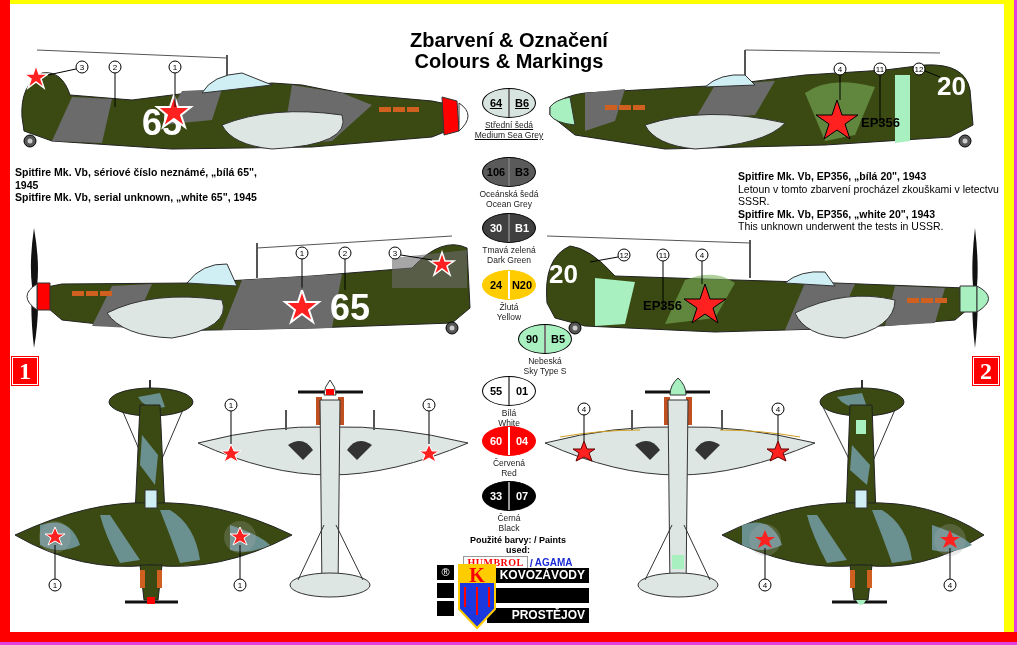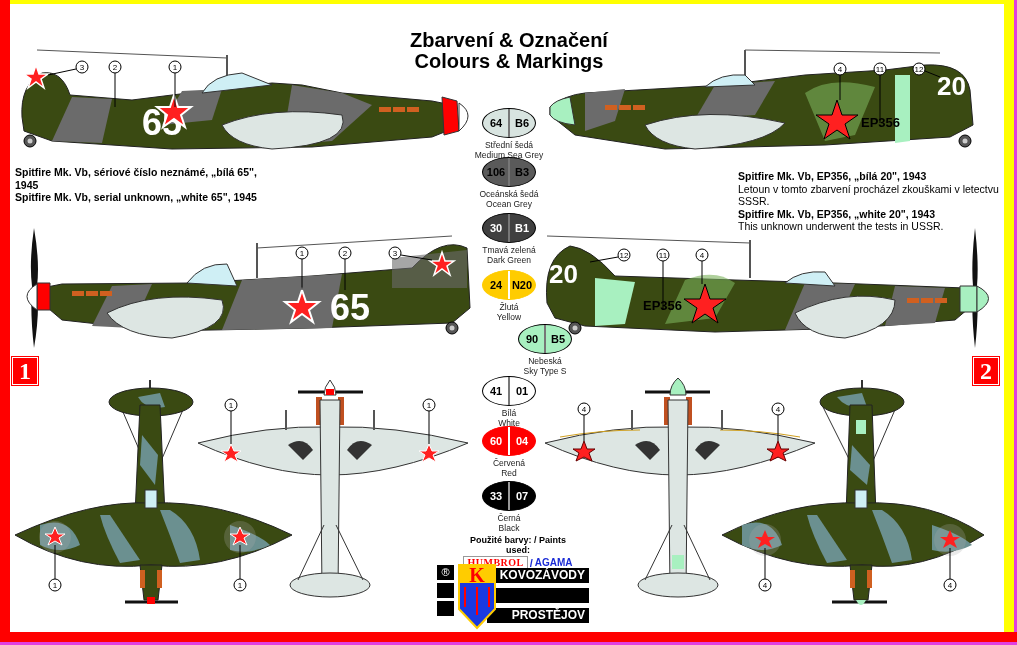--- a/index.html
+++ b/index.html
@@ -58,21 +58,21 @@
 <div class="desc desc-right">
   <b>Spitfire Mk. Vb, EP356, „bílá 20", 1943</b><br>
   <span>Letoun v tomto zbarvení procházel zkouškami v letectvu SSSR.</span><br>
   <b>Spitfire Mk. Vb, EP356, „white 20", 1943</b><br>
   <span>This unknown underwent the tests in USSR.</span>
 </div>
 
 <div class="num-badge" style="left:12px;top:357px;">1</div>
 <div class="num-badge" style="left:973px;top:357px;">2</div>
 
-<div class="swatch" style="top:108px;">
+<div class="swatch" style="top:88px;text-decoration:underline;">
   <div class="oval" style="background:#d8e4e0;">
       <span>64</span>
       <span>B6</span>
       <div class="div"></div>
     </div>
   <div class="sw-label">
       <div>Střední šedá</div>
       <div>Medium Sea Grey</div>
     </div>
 </div>
@@ -115,21 +115,21 @@
       <span>B5</span>
       <div class="div"></div>
     </div>
   <div class="sw-label">
       <div>Nebeská</div>
       <div>Sky Type S</div>
     </div>
 </div>
 <div class="swatch" style="top:376px;">
   <div class="oval" style="background:#fff;">
-      <span>41</span>
+      <span>55</span>
       <span>01</span>
       <div class="div"></div>
     </div>
   <div class="sw-label">
       <div>Bílá</div>
       <div>White</div>
     </div>
 </div>
 <div class="swatch" style="top:426px;">
   <div class="oval" style="background:#ff0000;border-color:#ff0000;">

